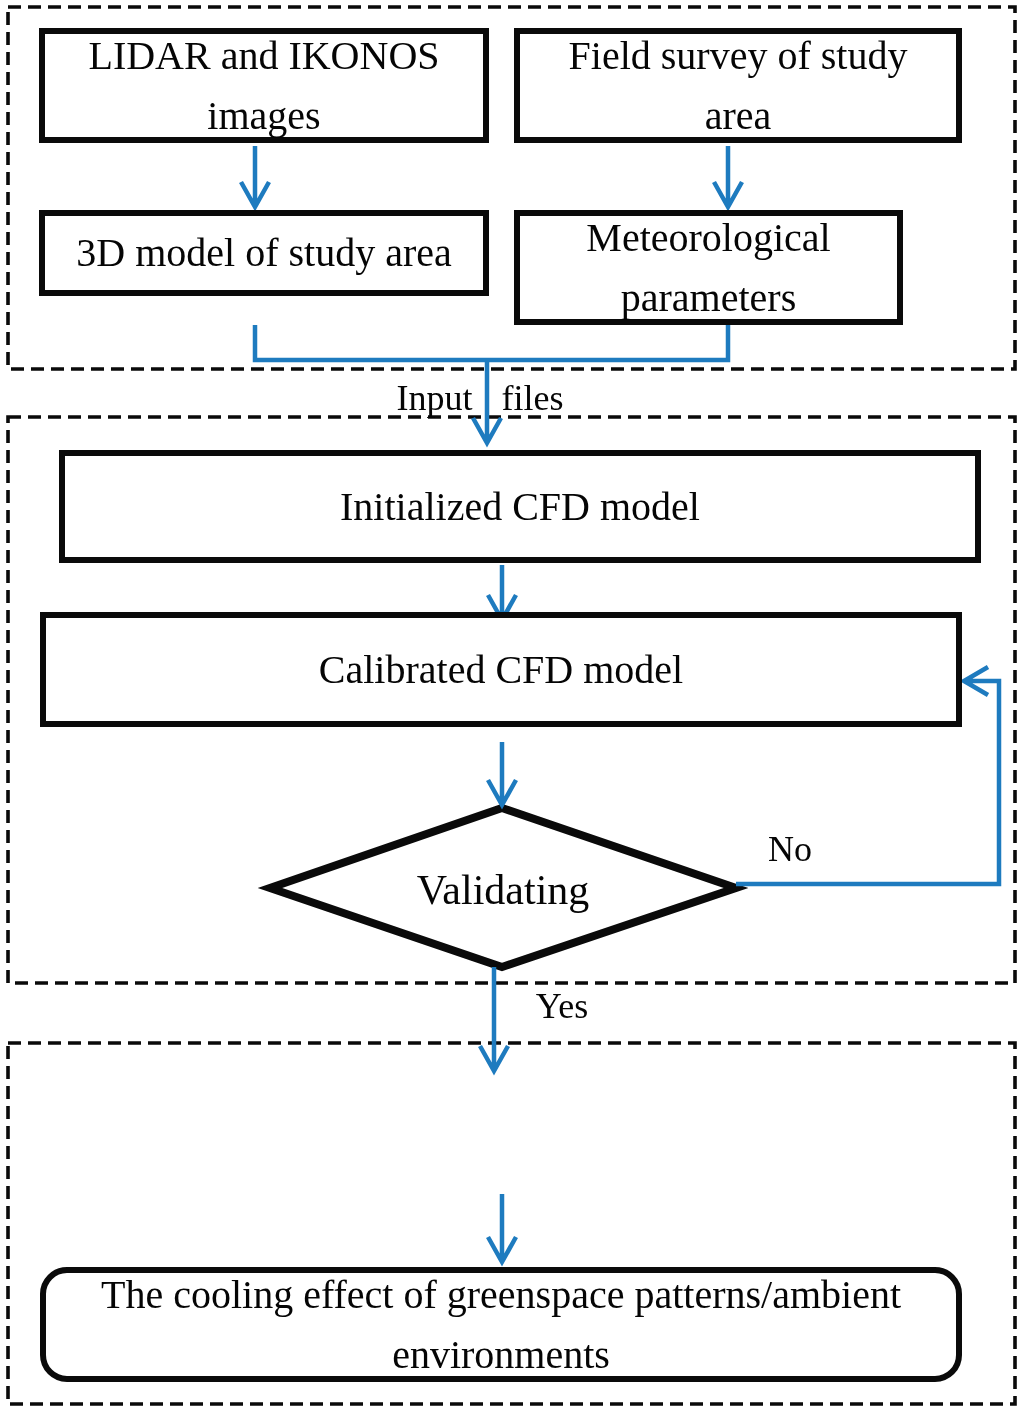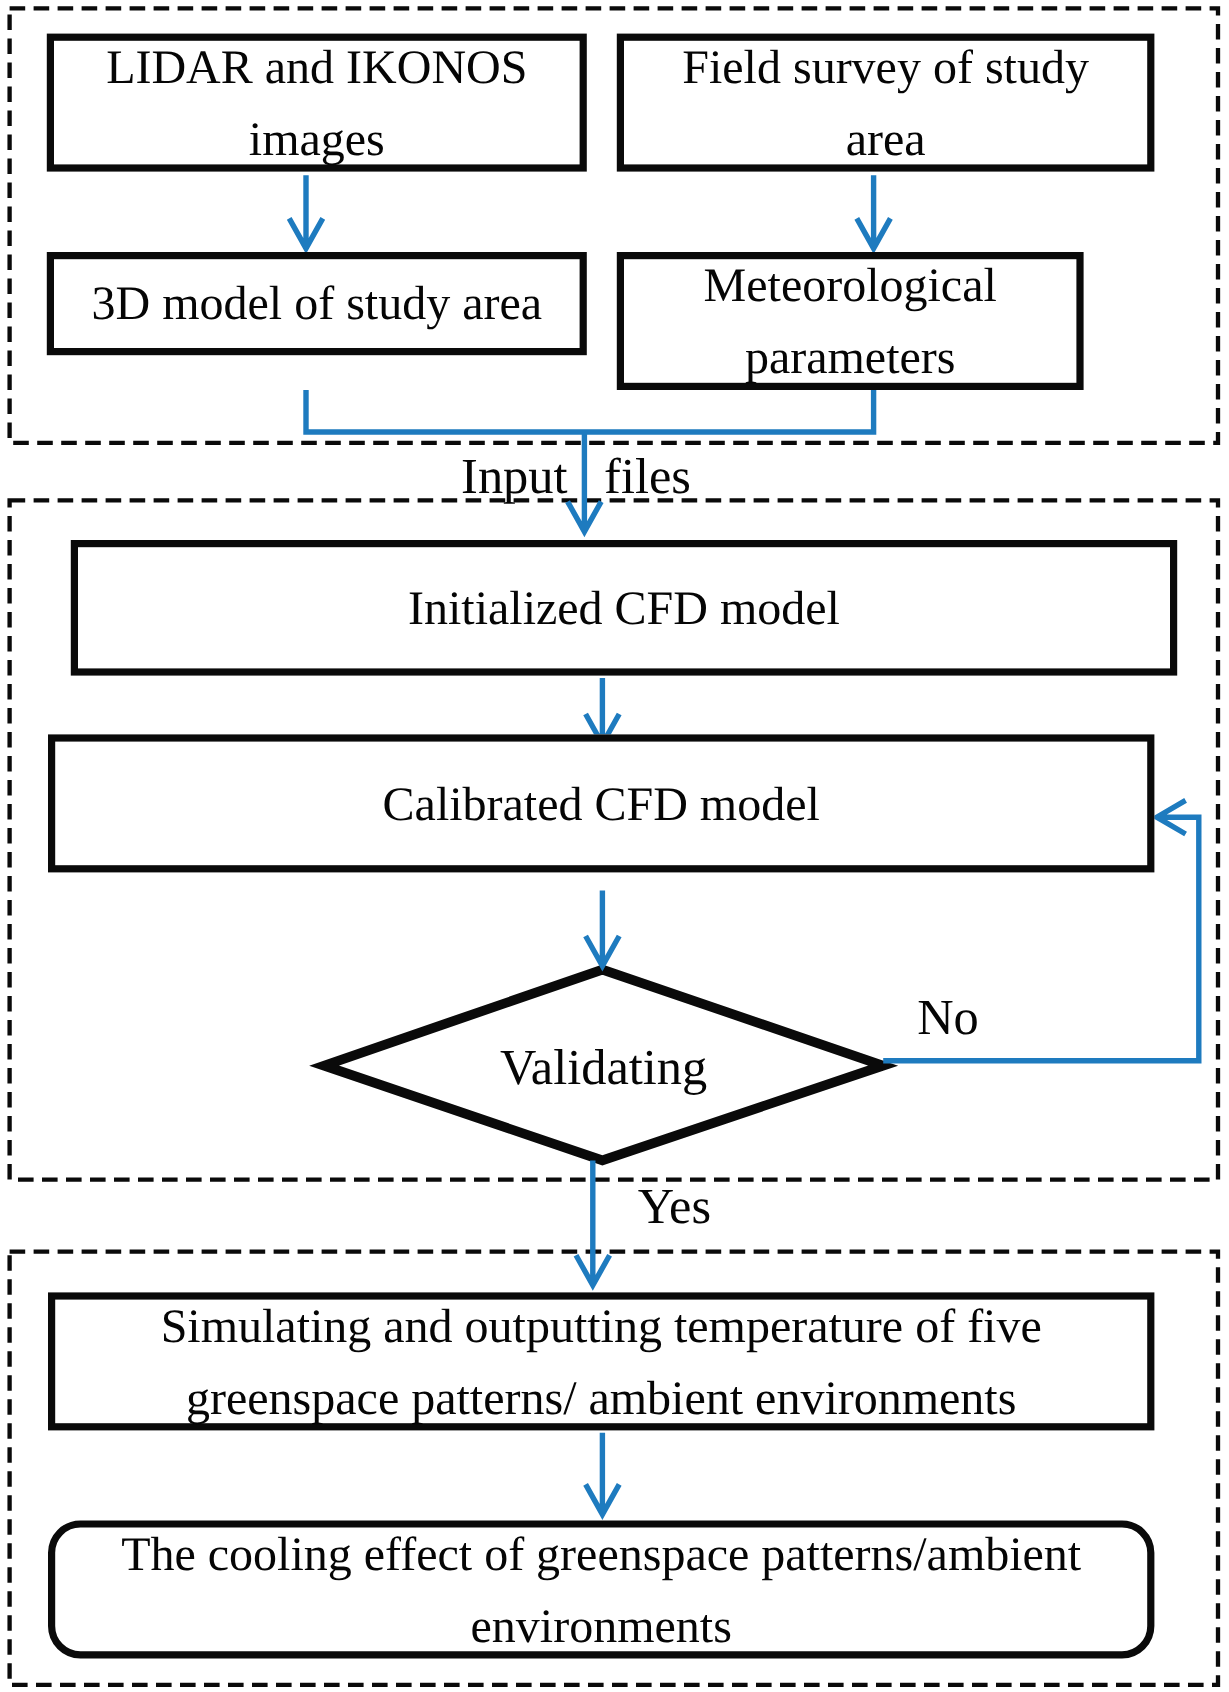--- a/index.html
+++ b/index.html
@@ -36,21 +36,21 @@
     text-align: center;
     font-size: 40px;
     line-height: 40px;
     z-index: 2;
     gap: 20px;
   }
   .node .ln { display: block; white-space: nowrap; }
   .flabel {
     position: absolute;
     transform: translate(-50%, -50%);
-    font-size: 42px;
+    font-size: 36px;
     line-height: 42px;
     white-space: nowrap;
     z-index: 3;
     background: transparent;
   }
   .flabel.gap { word-spacing: 20px; }
   .vlabel {
     position: absolute;
     transform: translate(-50%, -50%);
     font-size: 42px;
@@ -107,24 +107,20 @@
   </div>
 
   <div class="node" style="left:40px; top:450px; width:922px; height:113px;margin-left:19px;">
     <span class="ln">Initialized CFD model</span>
   </div>
 
   <div class="node" style="left:40px; top:612px; width:922px; height:115px;text-align:right;">
     <span class="ln">Calibrated CFD model</span>
   </div>
 
-  <div class="node" style="left:40px; top:1077px; width:922px; height:115px;">
-    <span class="ln">Simulating and outputting temperature of five</span>
-    <span class="ln">greenspace patterns/ ambient environments</span>
-  </div>
 
   <div class="node" style="left:40px; top:1267px; width:922px; height:115px;border-radius:27px;">
     <span class="ln">The cooling effect of greenspace patterns/ambient</span>
     <span class="ln">environments</span>
   </div>
 
   <div class="vlabel" style="left:503px; top:890px;">Validating</div>
 
   <div class="flabel gap" style="left:480px; top:398px;">Input files</div>
 

